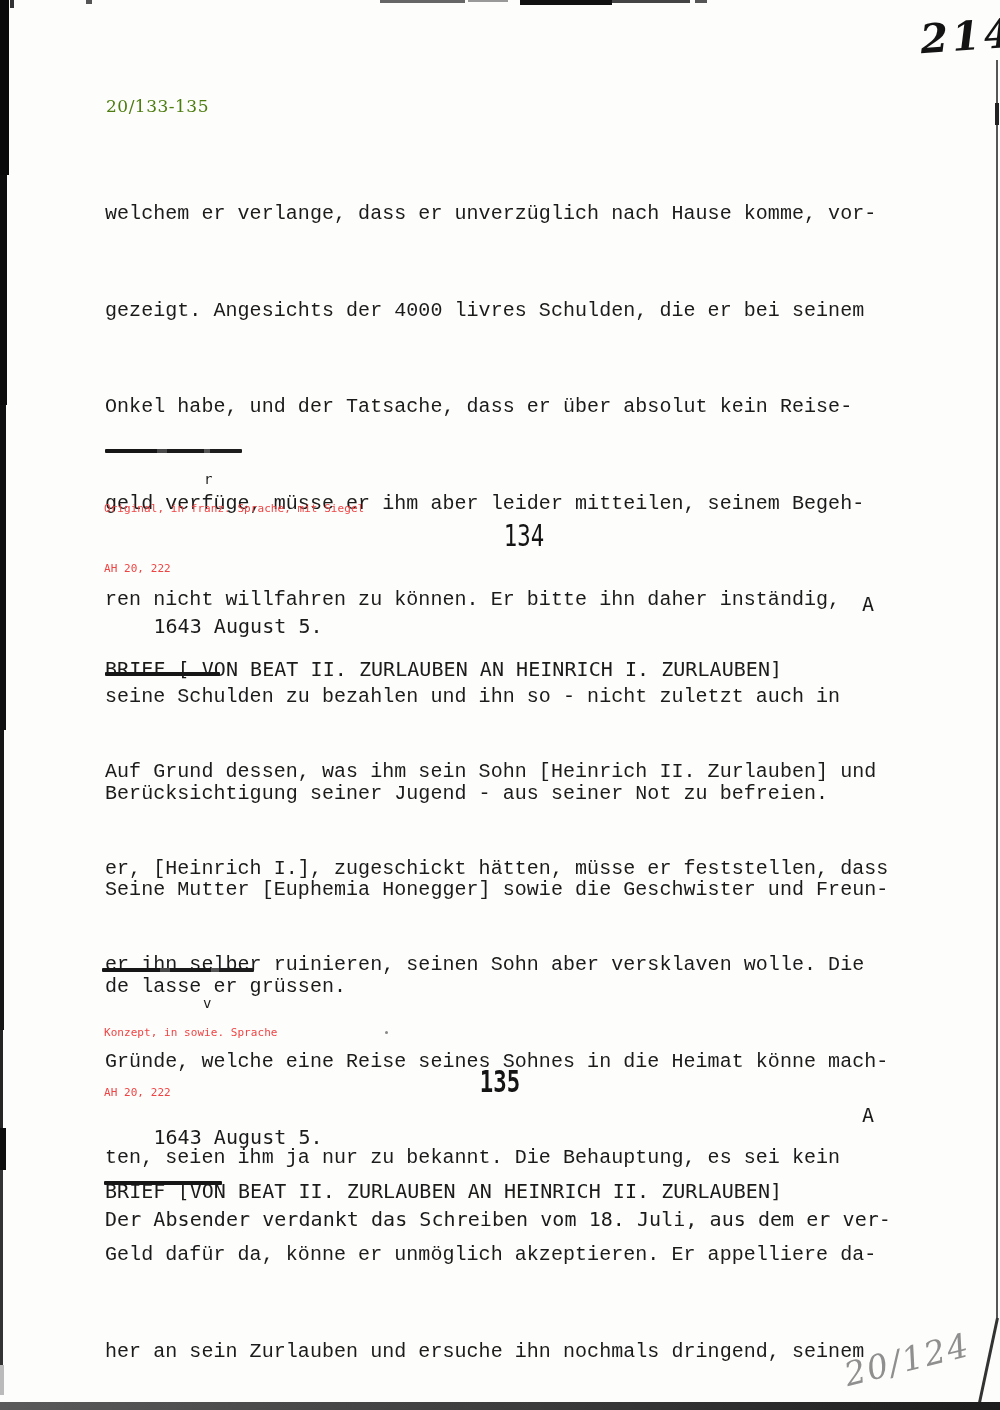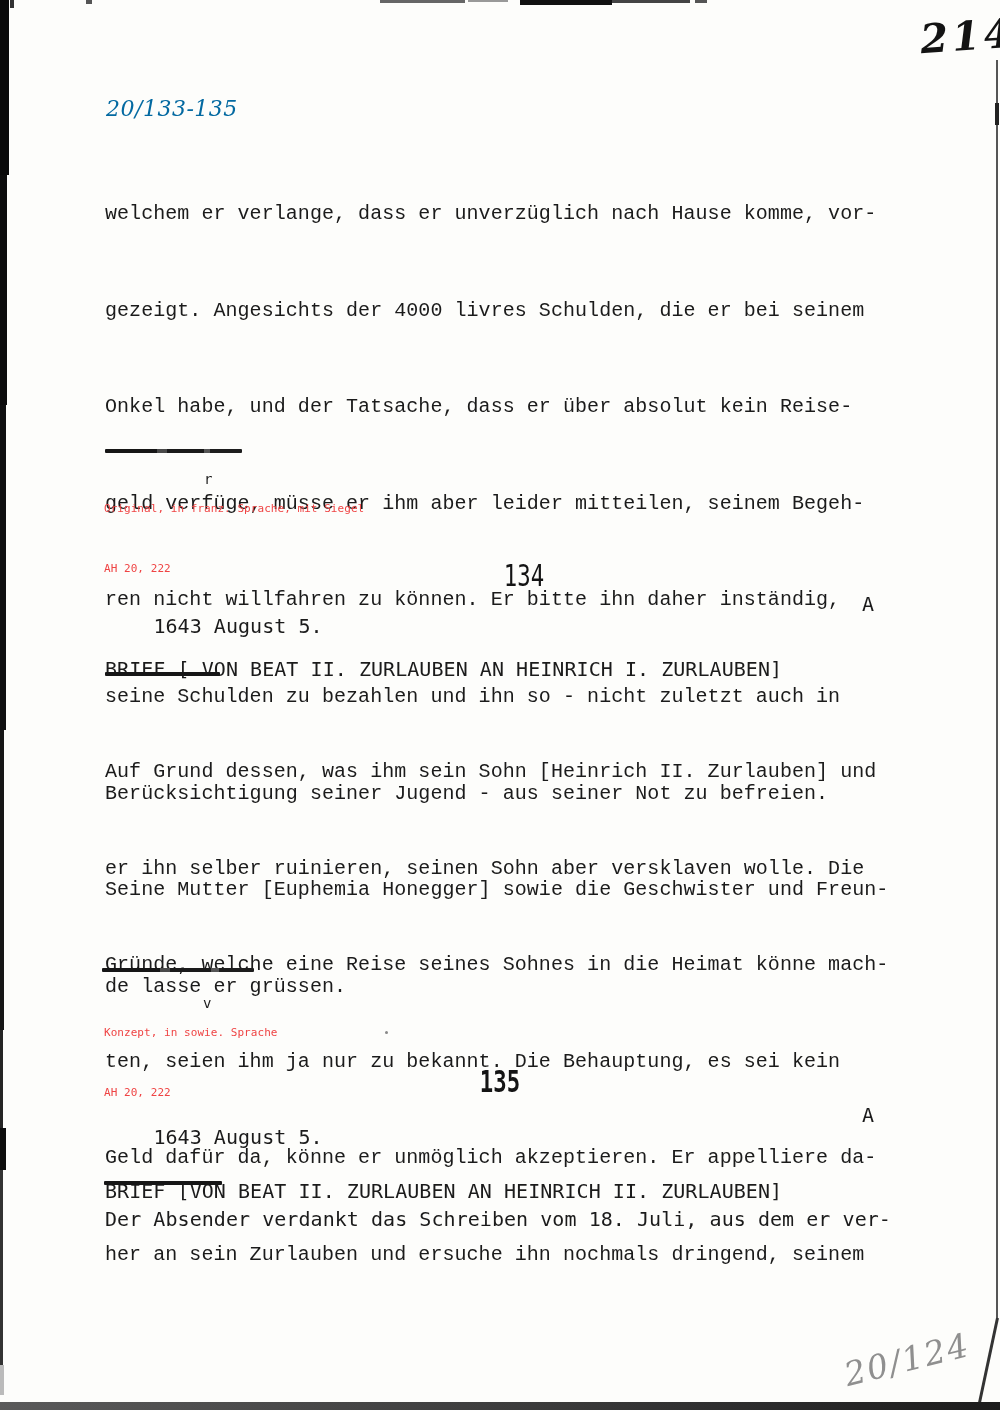--- a/index.html
+++ b/index.html
@@ -26,24 +26,23 @@
     left:105px;
     font-size:20px;
     line-height:22px;
     letter-spacing:0.05px;
     white-space:pre;
   }
   
   .ref-italic{
     left:106px;top:96px;
     font-family:"DejaVu Serif", serif;
-    font-style:italic;
-    font-size:22px;
+    font-size:17px;
     letter-spacing:0.5px;
-    color:#0369a1;
+    color:#4d7c0f;
   }
   
   .note{
     left:104px;
     font-size:11px;
     line-height:20px;
     letter-spacing:0.05px;
     white-space:pre;
     color:#ef4444;
   }
@@ -119,33 +118,34 @@
   </div>
 
   <div class="abs hrule dashy" style="left:105px;top:449px;width:137px;"></div>
 
   <div class="abs note" style="top:459px;">
     <div>Original, in franz. Sprache, mit Siegel</div>
     <div>AH 20, 222</div>
   </div>
   <div class="sup" style="left:204px;top:472px;">r</div>
 
-  <div class="abs entry-num" style="top:560px;padding-left:48px;">
+  <div class="abs entry-num" style="top:520px;padding-left:48px;">
     <span>134</span>
   </div>
   <div class="abs single" style="top:593px;right:0;">
     <span>1643 August 5.</span>
     <span class="abs" style="left:757px;top:0;">A</span>
   </div>
   <div class="abs single" style="top:658px;">BRIEF [ VON BEAT II. ZURLAUBEN AN HEINRICH I. ZURLAUBEN]</div>
 
   <div class="abs hrule" style="left:105px;top:672px;width:115px;"></div>
 
   <div class="abs para" style="top:691.6px;">
     <div class="tline">Auf Grund dessen, was ihm sein Sohn [Heinrich II. Zurlauben] und</div>
+    <div class="tline">er, [Heinrich I.], zugeschickt hätten, müsse er feststellen, dass</div>
     <div class="tline">er ihn selber ruinieren, seinen Sohn aber versklaven wolle. Die</div>
     <div class="tline">Gründe, welche eine Reise seines Sohnes in die Heimat könne mach-</div>
     <div class="tline">ten, seien ihm ja nur zu bekannt. Die Behauptung, es sei kein</div>
     <div class="tline">Geld dafür da, könne er unmöglich akzeptieren. Er appelliere da-</div>
     <div class="tline">her an sein Zurlauben und ersuche ihn nochmals dringend, seinem</div>
     
   </div>
 
   <div class="abs hrule dashy" style="left:102px;top:968px;width:152px;"></div>
 

